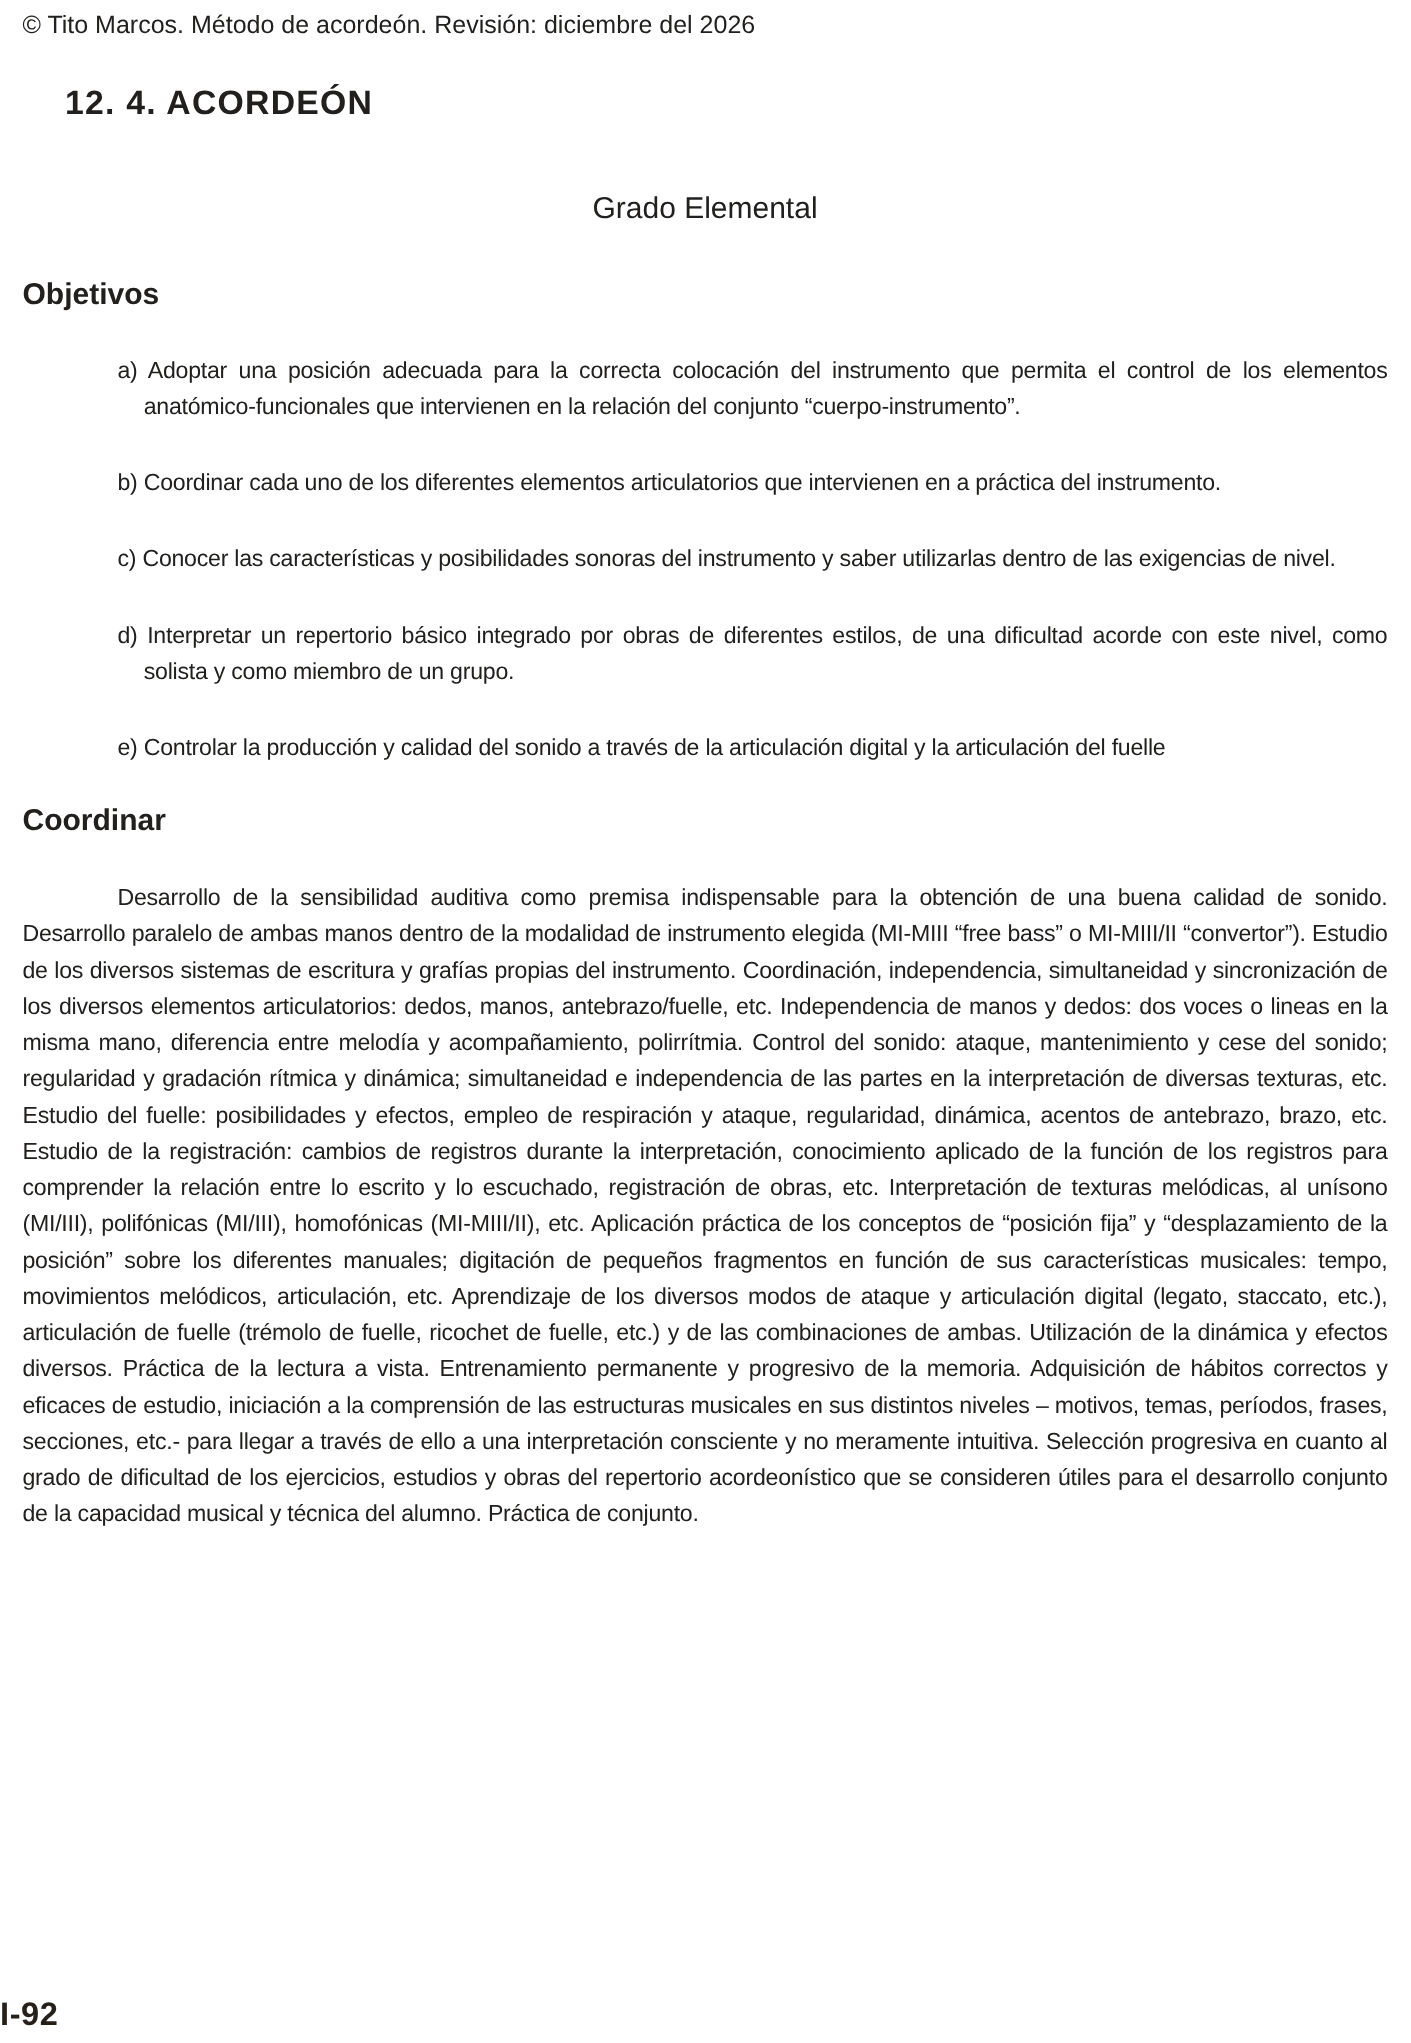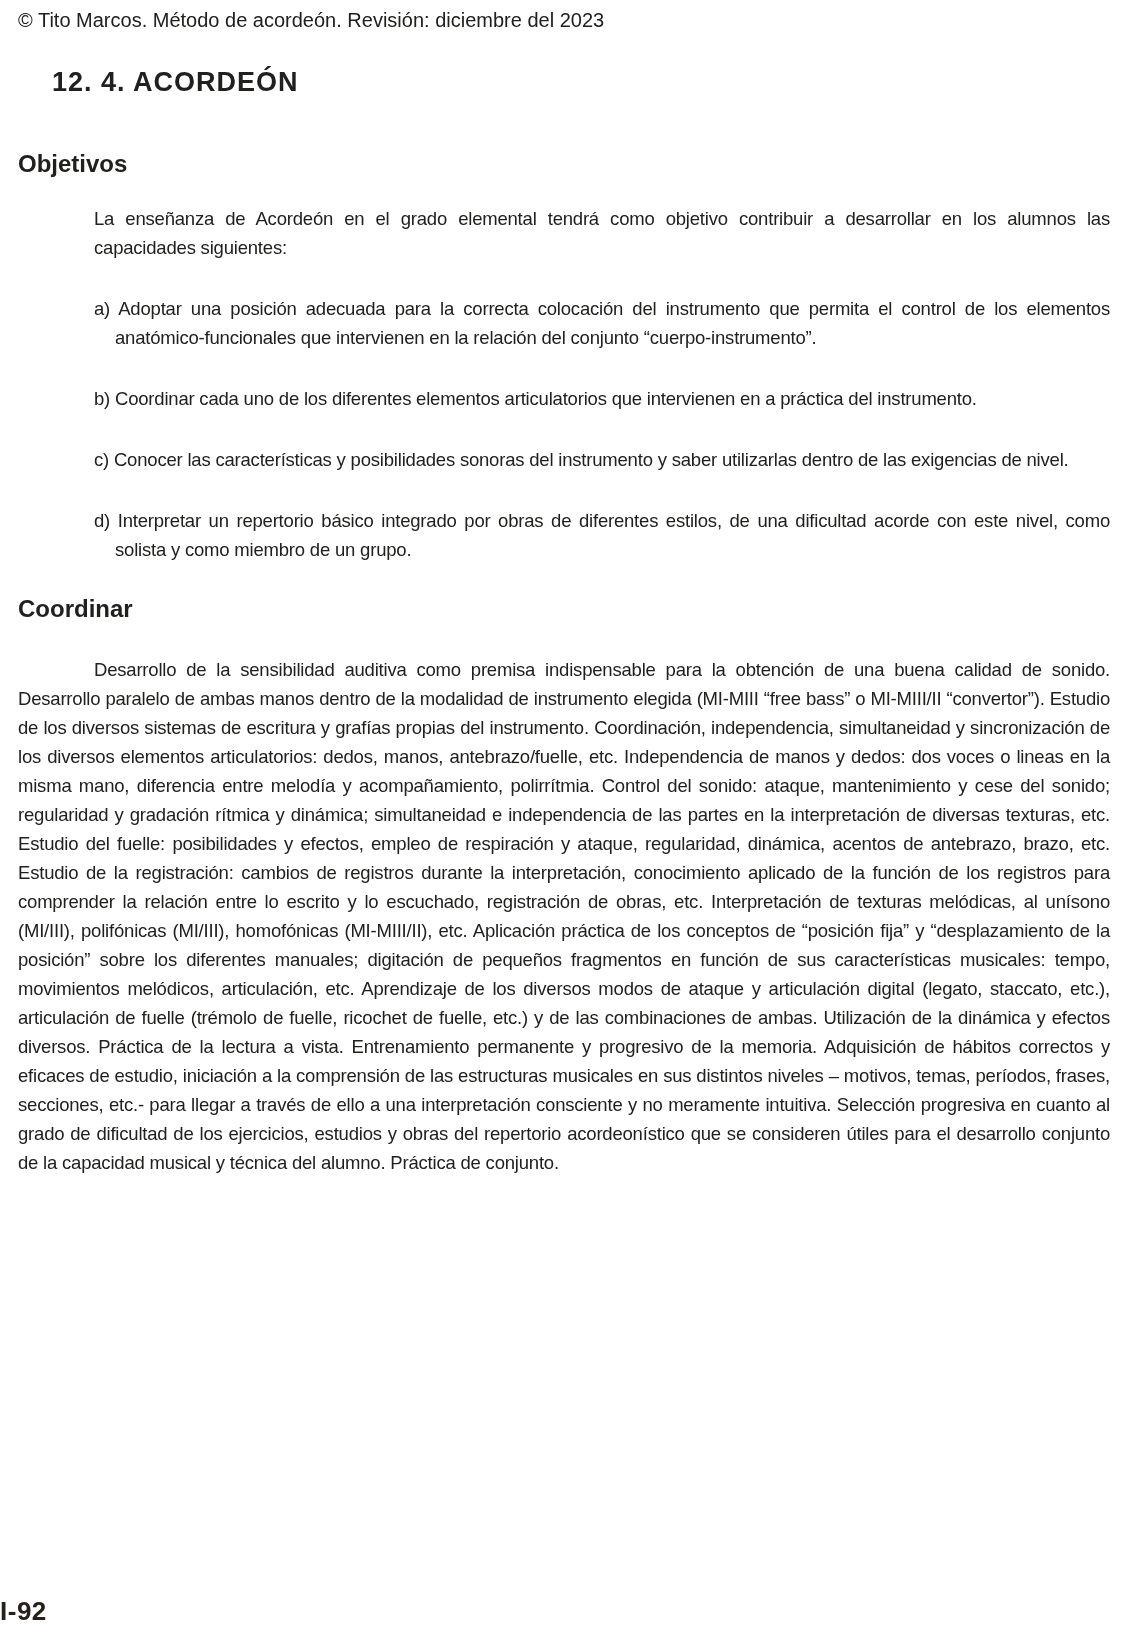--- a/index.html
+++ b/index.html
@@ -69,39 +69,40 @@
     font-weight: bold;
     letter-spacing: 0.5px;
     color: #26201a;
   }
 </style>
 </head>
 <body>
 
 <div class="page">
 
-  <div class="doc-header">© Tito Marcos. Método de acordeón. Revisión: diciembre del 2023</div>
+  <div class="doc-header">© Tito Marcos. Método de acordeón. Revisión: diciembre del 2026</div>
 
   <div class="doc-title">12. 4. ACORDEÓN</div>
 
   <div class="subtitle">
+    <div>Grado Elemental</div>
   </div>
 
   <div class="section-heading objetivos-heading">Objetivos</div>
 
-  <div class="body-text intro">La enseñanza de Acordeón en el grado elemental tendrá como objetivo contribuir a desarrollar en los alumnos las capacidades siguientes:</div>
 
   <div class="body-text item">a) Adoptar una posición adecuada para la correcta colocación del instrumento que permita el control de los elementos anatómico-funcionales que intervienen en la relación del conjunto “cuerpo-instrumento”.</div>
 
   <div class="body-text item">b) Coordinar cada uno de los diferentes elementos articulatorios que intervienen en a práctica del instrumento.</div>
 
   <div class="body-text item">c) Conocer las características y posibilidades sonoras del instrumento y saber utilizarlas dentro de las exigencias de nivel.</div>
 
   <div class="body-text item">d) Interpretar un repertorio básico integrado por obras de diferentes estilos, de una dificultad acorde con este nivel, como solista y como miembro de un grupo.</div>
 
+  <div class="body-text item">e) Controlar la producción y calidad del sonido a través de la articulación digital y la articulación del fuelle</div>
 
   <div class="section-heading contenidos-heading">Coordinar</div>
 
   <div class="body-text contenidos-body">Desarrollo de la sensibilidad auditiva como premisa indispensable para la obtención de una buena calidad de sonido. Desarrollo paralelo de ambas manos dentro de la modalidad de instrumento elegida (MI-MIII “free bass” o MI-MIII/II “convertor”). Estudio de los diversos sistemas de escritura y grafías propias del instrumento. Coordinación, independencia, simultaneidad y sincronización de los diversos elementos articulatorios: dedos, manos, antebrazo/fuelle, etc. Independencia de manos y dedos: dos voces o lineas en la misma mano, diferencia entre melodía y acompañamiento, polirrítmia. Control del sonido: ataque, mantenimiento y cese del sonido; regularidad y gradación rítmica y dinámica; simultaneidad e independencia de las partes en la interpretación de diversas texturas, etc. Estudio del fuelle: posibilidades y efectos, empleo de respiración y ataque, regularidad, dinámica, acentos de antebrazo, brazo, etc. Estudio de la registración: cambios de registros durante la interpretación, conocimiento aplicado de la función de los registros para comprender la relación entre lo escrito y lo escuchado, registración de obras, etc. Interpretación de texturas melódicas, al unísono (MI/III), polifónicas (MI/III), homofónicas (MI-MIII/II), etc. Aplicación práctica de los conceptos de “posición fija” y “desplazamiento de la posición” sobre los diferentes manuales; digitación de pequeños fragmentos en función de sus características musicales: tempo, movimientos melódicos, articulación, etc. Aprendizaje de los diversos modos de ataque y articulación digital (legato, staccato, etc.), articulación de fuelle (trémolo de fuelle, ricochet de fuelle, etc.) y de las combinaciones de ambas. Utilización de la dinámica y efectos diversos. Práctica de la lectura a vista. Entrenamiento permanente y progresivo de la memoria. Adquisición de hábitos correctos y eficaces de estudio, iniciación a la comprensión de las estructuras musicales en sus distintos niveles – motivos, temas, períodos, frases, secciones, etc.- para llegar a través de ello a una interpretación consciente y no meramente intuitiva. Selección progresiva en cuanto al grado de dificultad de los ejercicios, estudios y obras del repertorio acordeonístico que se consideren útiles para el desarrollo conjunto de la capacidad musical y técnica del alumno. Práctica de conjunto.</div>
 
 </div>
 
 <div class="page-footer">I-92</div>
 
 </body></html>

